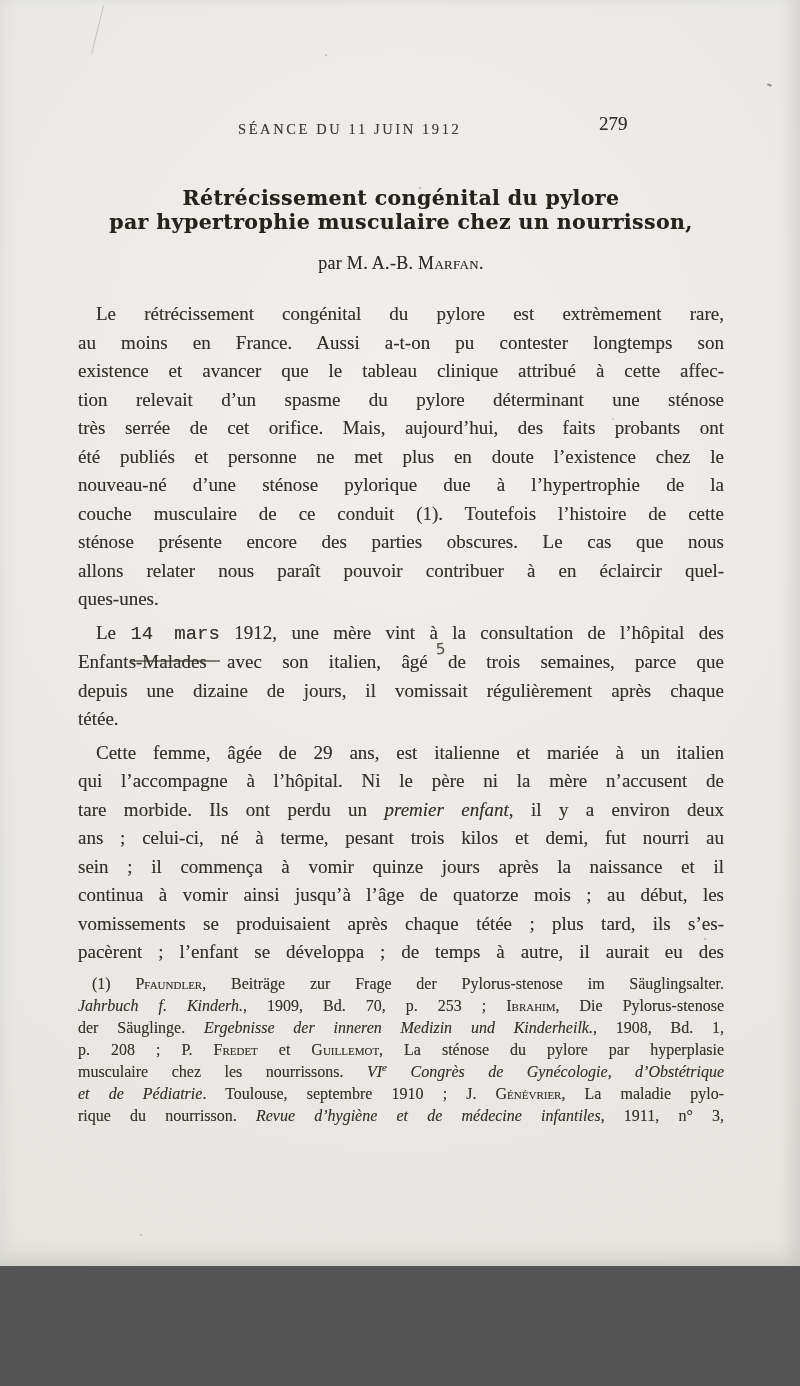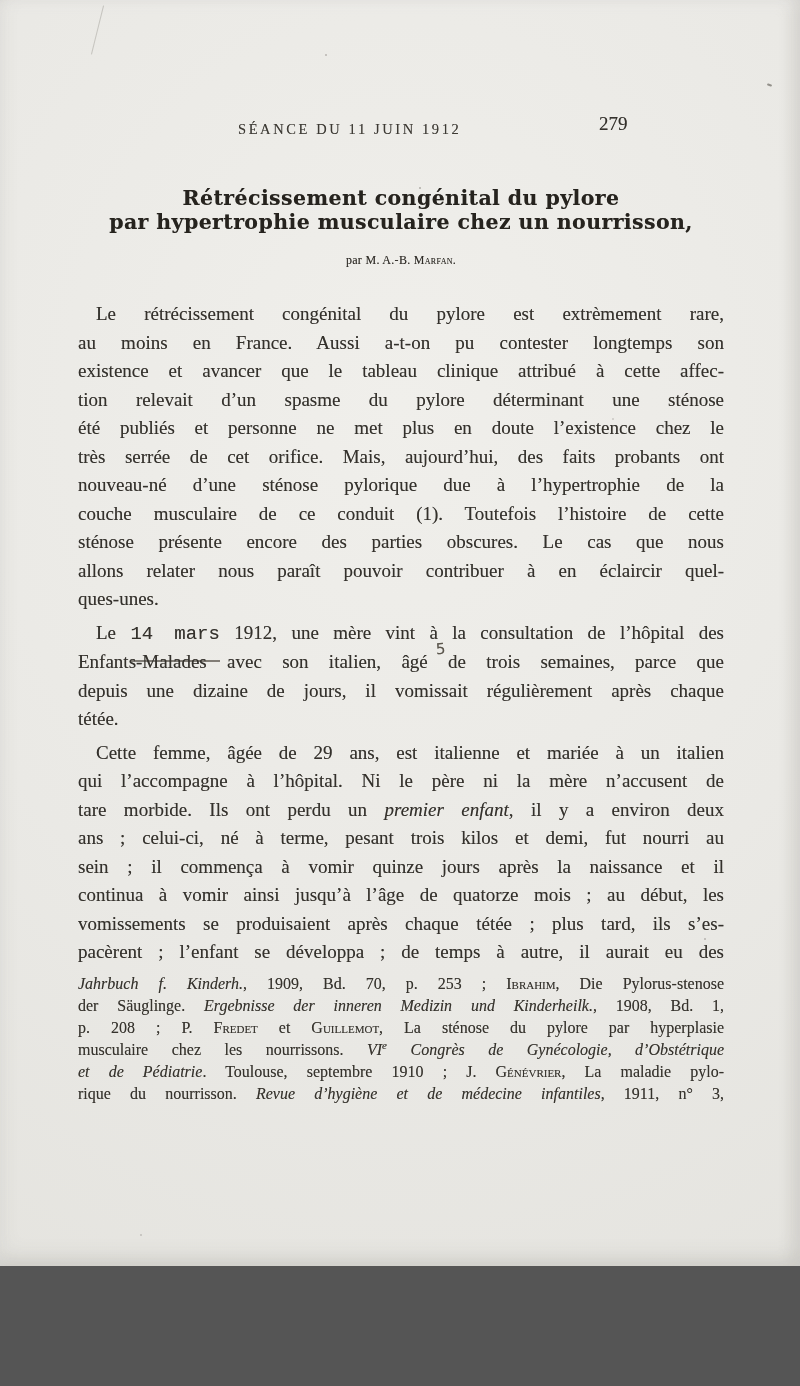--- a/index.html
+++ b/index.html
@@ -11,21 +11,21 @@
     font-family:"Liberation Serif", serif;
     color:#34312c;
     text-shadow:0 0 .5px rgba(52,49,44,.45);
   }
   .session{position:absolute;left:238px;top:121px;font-size:14.5px;letter-spacing:2.6px;color:#3d3a34;white-space:nowrap;}
   .folio{position:absolute;left:599px;top:113px;font-size:19px;color:#34312c;}
   .content{position:absolute;left:78px;top:0;width:646px;}
   .title-block{position:absolute;top:186px;width:100%;text-align:center;font-family:"DejaVu Serif", serif;font-weight:bold;color:#26231e;}
   .title-l1{font-size:20.5px;letter-spacing:.4px;}
   .title-l2{font-size:20.5px;letter-spacing:.4px;}
-  .byline{margin-top:19px;font-family:"Liberation Serif", serif;font-weight:normal;font-size:12px;color:#2f2c27;letter-spacing:.3px;}
+  .byline{margin-top:19px;font-family:"Liberation Serif", serif;font-weight:normal;font-size:18px;color:#2f2c27;letter-spacing:.3px;}
   .sc{font-variant:small-caps;}
   .it{font-style:italic;}
   .body-block{position:absolute;top:300px;width:100%;font-size:19px;line-height:28.5px;}
   .para{margin:0;}
   .para + .para{margin-top:5px;}
   .ln{text-align:justify;text-align-last:justify;word-spacing:1px;}
   .ln.last{text-align-last:left;}
   .ln.indent{text-indent:18px;}
   .u-pencil{border-bottom:2px solid rgba(74,68,58,.65);padding-bottom:15px;font-family:Liberation Mono, monospace;}
   .footnote{position:absolute;top:973px;width:100%;font-size:16px;line-height:22px;color:#36332d;}
@@ -66,22 +66,22 @@
       <div class="byline"><span>par M. A.-B. </span><span class="sc">Marfan</span><span>.</span></div>
     </div>
 
     <div class="body-block">
 
       <div class="para">
         <div class="ln indent">Le rétrécissement congénital du pylore est extrèmement rare,</div>
         <div class="ln">au moins en France. Aussi a-t-on pu contester longtemps son</div>
         <div class="ln">existence et avancer que le tableau clinique attribué à cette affec-</div>
         <div class="ln">tion relevait d’un spasme du pylore déterminant une sténose</div>
+        <div class="ln">très serrée de cet orifice. Mais, aujourd’hui, des faits probants ont</div>
         <div class="ln">été publiés et personne ne met plus en doute l’existence chez le</div>
-        <div class="ln">très serrée de cet orifice. Mais, aujourd’hui, des faits probants ont</div>
         <div class="ln">nouveau-né d’une sténose pylorique due à l’hypertrophie de la</div>
         <div class="ln">couche musculaire de ce conduit (1). Toutefois l’histoire de cette</div>
         <div class="ln">sténose présente encore des parties obscures. Le cas que nous</div>
         <div class="ln">allons relater nous paraît pouvoir contribuer à en éclaircir quel-</div>
         <div class="ln last">ques-unes.</div>
       </div>
 
       <div class="para">
         <div class="ln indent"><span>Le </span><span class="u-pencil">14 mars</span><span> 1912, une mère vint à la consultation de l’hôpital des</span></div>
         <div class="ln">Enfants-Malades avec son italien, âgé de trois semaines, parce que</div>
@@ -96,20 +96,21 @@
         <div class="ln">ans ; celui-ci, né à terme, pesant trois kilos et demi, fut nourri au</div>
         <div class="ln">sein ; il commença à vomir quinze jours après la naissance et il</div>
         <div class="ln">continua à vomir ainsi jusqu’à l’âge de quatorze mois ; au début, les</div>
         <div class="ln">vomissements se produisaient après chaque tétée ; plus tard, ils s’es-</div>
         <div class="ln">pacèrent ; l’enfant se développa ; de temps à autre, il aurait eu des</div>
       </div>
 
     </div>
 
     <div class="footnote">
+      <div class="ln indent"><span>(1) </span><span class="sc">Pfaundler</span><span>, Beiträge zur Frage der Pylorus-stenose im Säuglingsalter.</span></div>
       <div class="ln"><span class="it">Jahrbuch f. Kinderh.</span><span>, 1909, Bd. 70, p. 253 ; </span><span class="sc">Ibrahim</span><span>, Die Pylorus-stenose</span></div>
       <div class="ln"><span>der Säuglinge. </span><span class="it">Ergebnisse der inneren Medizin und Kinderheilk.</span><span>, 1908, Bd. 1,</span></div>
       <div class="ln"><span>p. 208 ; P. </span><span class="sc">Fredet</span><span> et </span><span class="sc">Guillemot</span><span>, La sténose du pylore par hyperplasie</span></div>
       <div class="ln"><span>musculaire chez les nourrissons. </span><span class="it">VI</span><sup class="it">e</sup><span class="it"> Congrès de Gynécologie, d’Obstétrique</span></div>
       <div class="ln"><span class="it">et de Pédiatrie</span><span>. Toulouse, septembre 1910 ; J. </span><span class="sc">Génévrier</span><span>, La maladie pylo-</span></div>
       <div class="ln"><span>rique du nourrisson. </span><span class="it">Revue d’hygiène et de médecine infantiles</span><span>, 1911, n° 3,</span></div>
     </div>
 
   </div>
 

